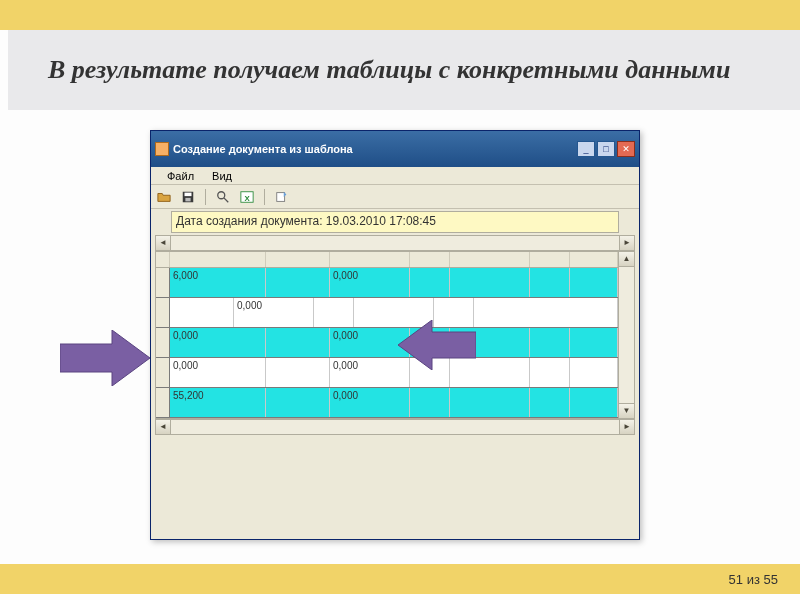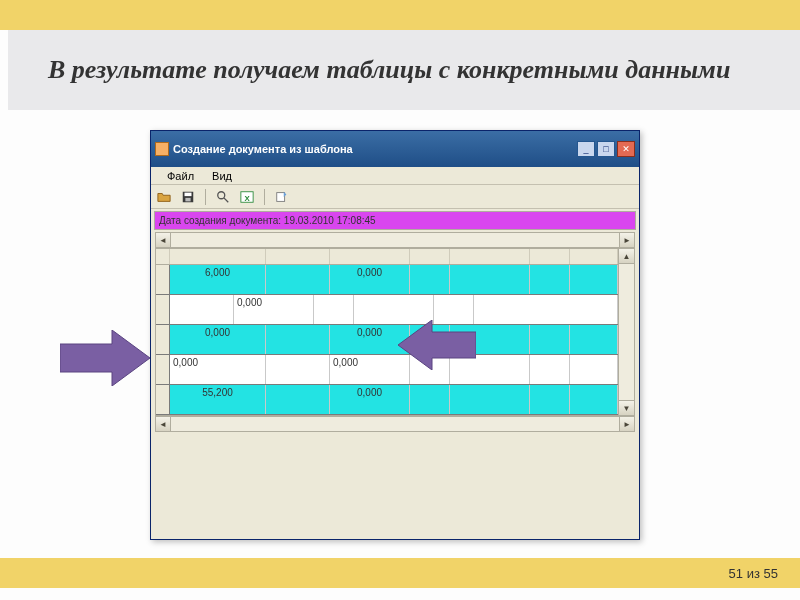--- a/index.html
+++ b/index.html
@@ -2,57 +2,57 @@
 <html><head>
 <meta charset="utf-8">
 <style>
   * { box-sizing: border-box; margin: 0; padding: 0; }
   body { width: 800px; height: 600px; background: #fff; font-family: Tahoma, Arial, sans-serif; position: relative; overflow: hidden; }
   .slide { width: 800px; height: 600px; position: relative; background: #fdfdfd; }
   .top-band { position: absolute; top: 0; left: 0; right: 0; height: 30px; background: #f1d368; }
   .title-band { position: absolute; top: 30px; left: 8px; right: 0; height: 80px; background: #e9e9eb; display: flex; align-items: center; padding: 0 40px; }
   .title-band h1 { font-size: 26px; font-style: italic; font-weight: bold; color: #333; line-height: 1.15; font-family: "Times New Roman", serif; }
   .accent-band { position: absolute; top: 60px; right: 0; width: 200px; height: 48px; background: #f1d368; z-index: 0; }
-  .bottom-band { position: absolute; bottom: 12px; left: 0; right: 0; height: 30px; background: #f1d368; display: flex; justify-content: flex-end; align-items: center; padding: 0 22px; font-size: 13px; color: #333; }
+  .bottom-band { position: absolute; bottom: 6px; left: 0; right: 0; height: 30px; background: #f1d368; display: flex; justify-content: flex-end; align-items: center; padding: 0 22px; font-size: 13px; color: #333; }
 
   .window { position: absolute; top: 130px; left: 150px; width: 490px; height: 410px; background: #ece9d8; border: 1px solid #0a246a; box-shadow: 2px 2px 6px rgba(0,0,0,.25); }
   .titlebar { height: 36px; background: linear-gradient(#3b6ea5,#1f4e87); display: flex; align-items: center; padding: 0 4px; color: #fff; font-size: 11px; }
   .titlebar .app-icon { width: 14px; height: 14px; background: #f7b066; border: 1px solid #b06a1c; margin-right: 4px; }
   .titlebar .wtitle { flex: 1; font-weight: bold; }
   .winbtns { display: flex; gap: 2px; }
   .winbtn { width: 18px; height: 16px; background: #c9d7ee; border: 1px solid #24568f; display: flex; align-items: center; justify-content: center; font-size: 9px; color: #0a246a; cursor: default; }
   .winbtn.close { background: #e46a53; color: #fff; border-color: #8a2e1d; }
 
   .menubar { height: 18px; background: #ece9d8; border-bottom: 1px solid #c4c0b0; display: flex; align-items: center; font-size: 11px; padding: 0 12px; gap: 10px; }
   .menubar span { padding: 0 4px; }
 
   .toolbar { height: 24px; background: #ece9d8; border-bottom: 1px solid #c4c0b0; display: flex; align-items: center; padding: 0 4px; gap: 6px; }
   .tbtn { width: 18px; height: 18px; display: flex; align-items: center; justify-content: center; font-size: 12px; }
   .tbtn svg { width: 14px; height: 14px; }
   .tsep { width: 1px; height: 16px; background: #b0ad9e; margin: 0 2px; }
 
-  .infopanel { background: #d946ef; border: 1px solid #b0ad9e; margin: 2px 3px; padding: 2px 4px; font-size: 10px; color: #333; line-height: 1.3; }
+  .infopanel { background: #fef9c3; border: 1px solid #b0ad9e; margin: 2px 20px; padding: 2px 4px; font-size: 12px; color: #333; line-height: 1.3; }
 
   .hscroll-top, .hscroll-bot { height: 16px; margin: 2px 4px 0 4px; background: #e8e5d6; border: 1px solid #b0ad9e; position: relative; display: flex; }
   .hscroll-bot { margin-top: 0; }
   .sbtn { width: 15px; height: 100%; background: linear-gradient(#f4f2e8,#d7d3c2); border-right: 1px solid #b0ad9e; display: flex; align-items: center; justify-content: center; font-size: 8px; color: #4a4639; }
   .sbtn.r { border-right: none; border-left: 1px solid #b0ad9e; }
   .strack { flex: 1; background: #efecde; }
 
   .gridwrap { margin: 0 4px; background: #fff; border: 1px solid #b0ad9e; display: flex; }
   .gridbody { flex: 1; }
   .vscroll { width: 16px; background: #e8e5d6; border-left: 1px solid #b0ad9e; display: flex; flex-direction: column; }
   .vbtn { height: 15px; background: linear-gradient(#f4f2e8,#d7d3c2); border-bottom: 1px solid #b0ad9e; display: flex; align-items: center; justify-content: center; font-size: 8px; color: #4a4639; }
   .vbtn.b { border-bottom: none; border-top: 1px solid #b0ad9e; }
   .vtrack { flex: 1; background: #efecde; }
 
   .ghead { height: 16px; display: flex; background: #ece9d8; border-bottom: 1px solid #b0ad9e; }
   .ghead .cell { border-right: 1px solid #d0ccbb; }
   .grow { height: 30px; display: flex; border-bottom: 1px solid #7a7a7a; }
-  .grow.alt { background: #23e3e3; text-align: center; }
+  .grow.alt { background: #23e3e3; }
   .cell { font-size: 10px; color: #333; padding: 2px 3px; overflow: hidden; border-right: 1px solid #c9c9c9; }
   .cell.fixed { background: #ece9d8; border-right: 1px solid #7a7a7a; }
   .c0 { width: 14px; } .c1 { width: 96px; } .c2 { width: 64px; } .c3 { width: 80px; } .c4 { width: 40px; } .c5 { width: 80px; } .c6 { width: 40px; } .c7 { flex: 1; }
 
   .arrow { position: absolute; z-index: 5; }
   .arrow svg { display: block; }
   .arrow.left { top: 330px; left: 60px; }
   .arrow.right { top: 320px; left: 398px; }
 </style>
 </head>

